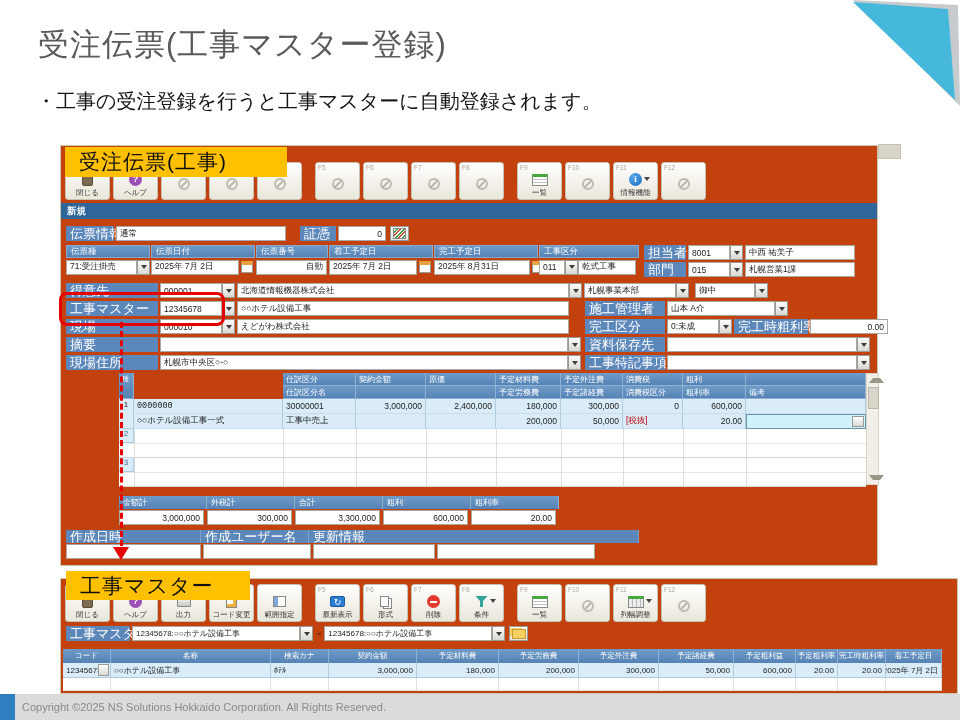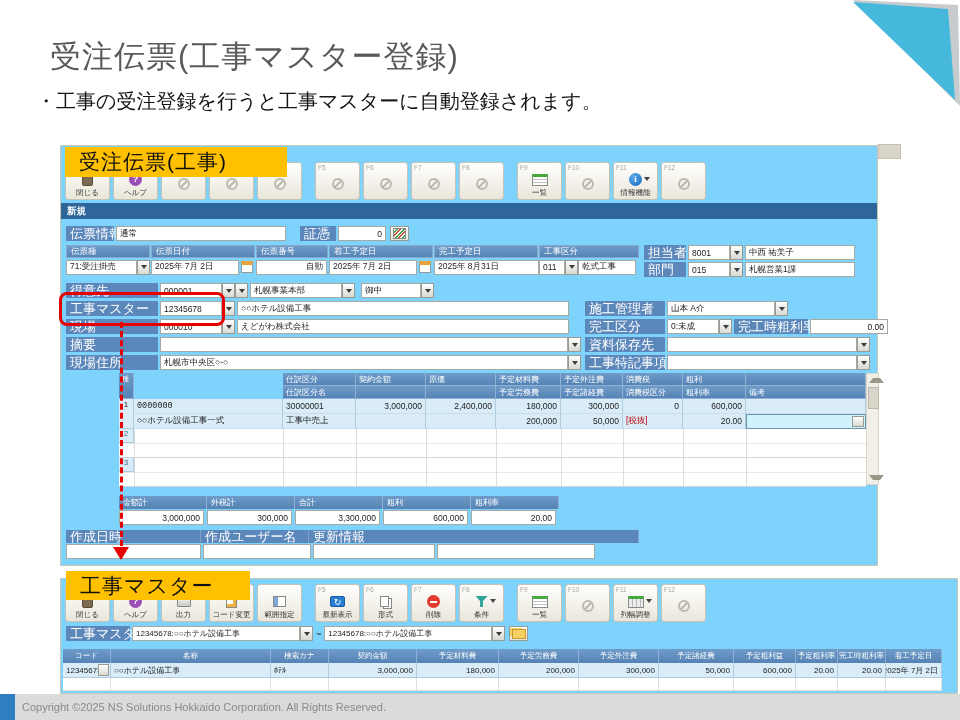--- a/index.html
+++ b/index.html
@@ -6,21 +6,21 @@
   body{
     width:960px;height:720px;position:relative;overflow:hidden;
     background:#ffffff;
     font-family:"Liberation Sans","DejaVu Sans",sans-serif;
     -webkit-font-smoothing:antialiased;
   }
   
   .corner-tri{position:absolute;top:0;left:843px;width:117px;height:112px;z-index:5;}
   .slide-title{
     position:absolute;left:38px;top:24px;font-size:31px;color:#5a5a5a;
-    font-weight:400;letter-spacing:1px;margin:12px;text-align:right;
+    font-weight:400;letter-spacing:1px;margin:0;text-align:right;
   }
   .slide-bullet{
     position:absolute;left:36px;top:88px;font-size:20px;color:#141414;margin:0;
   }
   .callout{
     position:absolute;background:#FFC000;color:#101010;font-size:21px;
     display:flex;align-items:center;padding:0 14px;z-index:20;letter-spacing:1px;
   }
   .callout.top{left:65px;top:147px;height:30px;width:194px;}
   .callout.bottom{left:66px;top:571px;height:29px;width:156px;}
@@ -41,21 +41,21 @@
     position:absolute;left:120px;top:322px;height:224px;width:0;z-index:30;
     border-left:3px dashed #E60000;
   }
   .red-arrow{
     position:absolute;left:113px;top:547px;width:0;height:0;z-index:30;
     border-left:8px solid transparent;border-right:8px solid transparent;
     border-top:13px solid #E60000;
   }
   
   .appwin{
-    position:absolute;background:#7dd3fc;border:1px solid #CBC7B9;box-sizing:border-box;
+    position:absolute;background:#c2410c;border:1px solid #CBC7B9;box-sizing:border-box;
     font-size:9px;color:#1c1c1c;
   }
   #mainwin{left:60px;top:145px;width:818px;height:421px;}
   #botwin{left:60px;top:578px;width:898px;height:116px;}
   .winfrag{position:absolute;left:878px;top:144px;width:21px;height:13px;background:#D9D5C8;border:1px solid #C4C0B2;z-index:1;}
   
   .tbar{display:flex;align-items:flex-start;padding:2px 0 0 4px;}
   #mainwin .tbar{position:absolute;left:0;top:14px;}
   #botwin .tbar{position:absolute;left:0;top:3px;}
   .tbtn{
@@ -442,21 +442,21 @@
     <div class="hscol" style="width:104px">
       <div class="hshead">着工予定日</div>
       <div class="hsval">
         <div class="inp" style="width:88px">2025年 7月 2日</div>
         <div class="calbox"></div>
       </div>
     </div>
     <div class="hscol" style="width:104px">
       <div class="hshead">完工予定日</div>
       <div class="hsval">
-        <div class="inp" style="width:105px">2025年 8月31日</div>
+        <div class="inp" style="width:96px">2025年 8月31日</div>
         <div class="calbox"></div>
       </div>
     </div>
     <div class="hscol" style="width:100px">
       <div class="hshead">工事区分</div>
       <div class="hsval">
         <div class="inp" style="width:26px">011</div>
         <div class="dd"></div>
         <div class="inp" style="width:58px">乾式工事</div>
       </div>
@@ -475,20 +475,21 @@
         <div class="inp" style="width:110px;margin-left:2px">札幌営業1課</div>
       </div>
     </div>
   </div>
 
   <div class="fblock">
     <div class="frow">
       <div class="lbl">得意先</div>
       <div class="inp" style="width:62px;margin-left:2px">000001</div>
       <div class="dd"></div>
+      <div class="inp" style="width:332px;margin-left:2px">北海道情報機器株式会社</div>
       <div class="dd"></div>
       <div class="inp" style="width:92px;margin-left:2px">札幌事業本部</div>
       <div class="dd"></div>
       <div class="inp" style="width:60px;margin-left:6px">御中</div>
       <div class="dd"></div>
     </div>
     <div class="frow">
       <div class="lbl">工事マスター</div>
       <div class="inp" style="width:62px;margin-left:2px">12345678</div>
       <div class="dd"></div>

